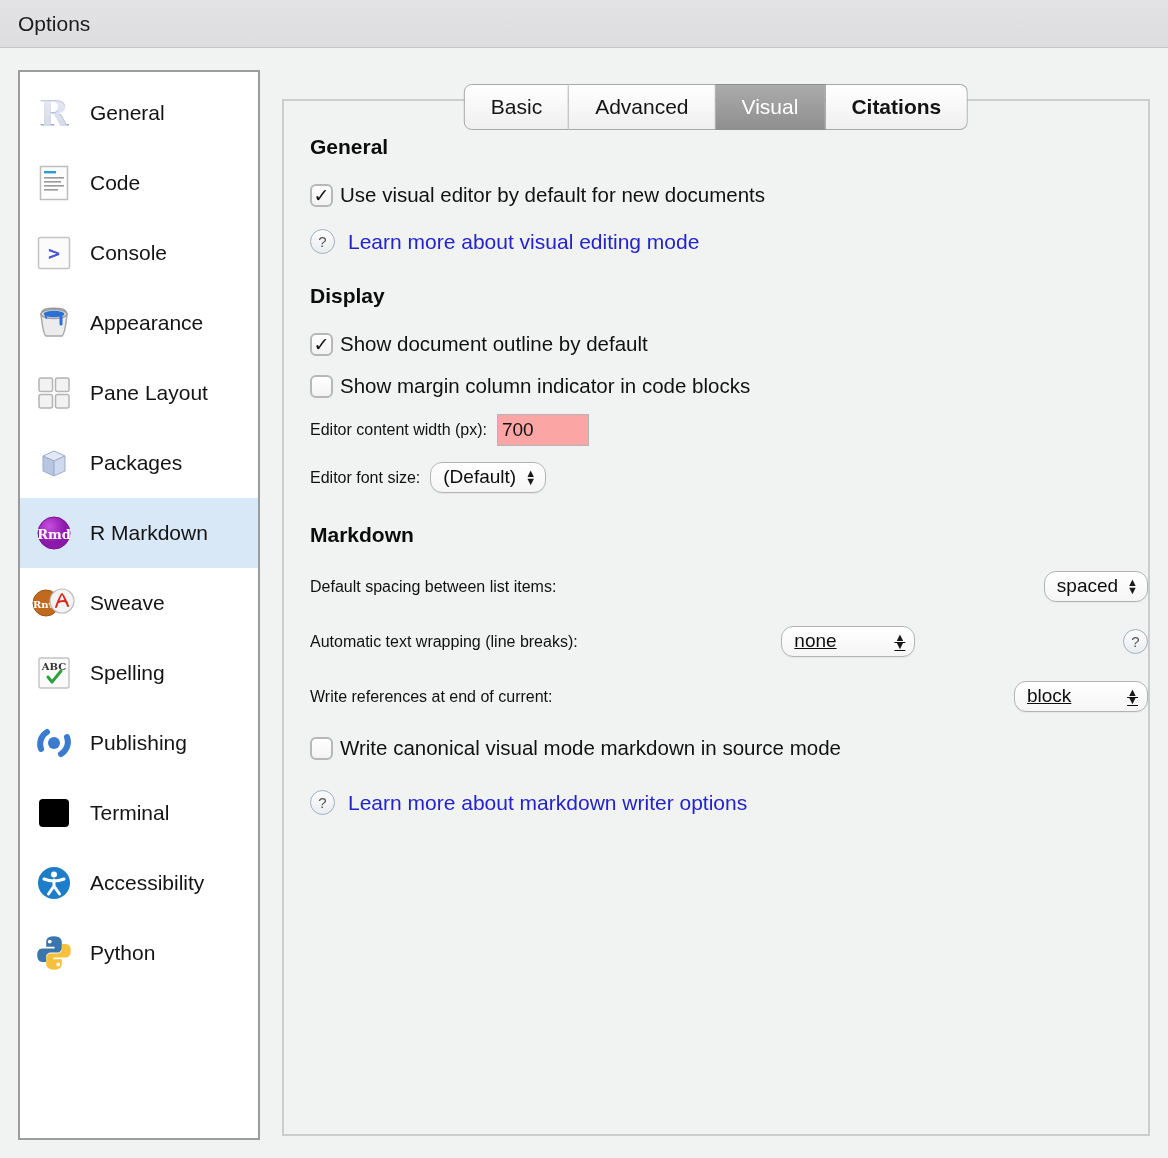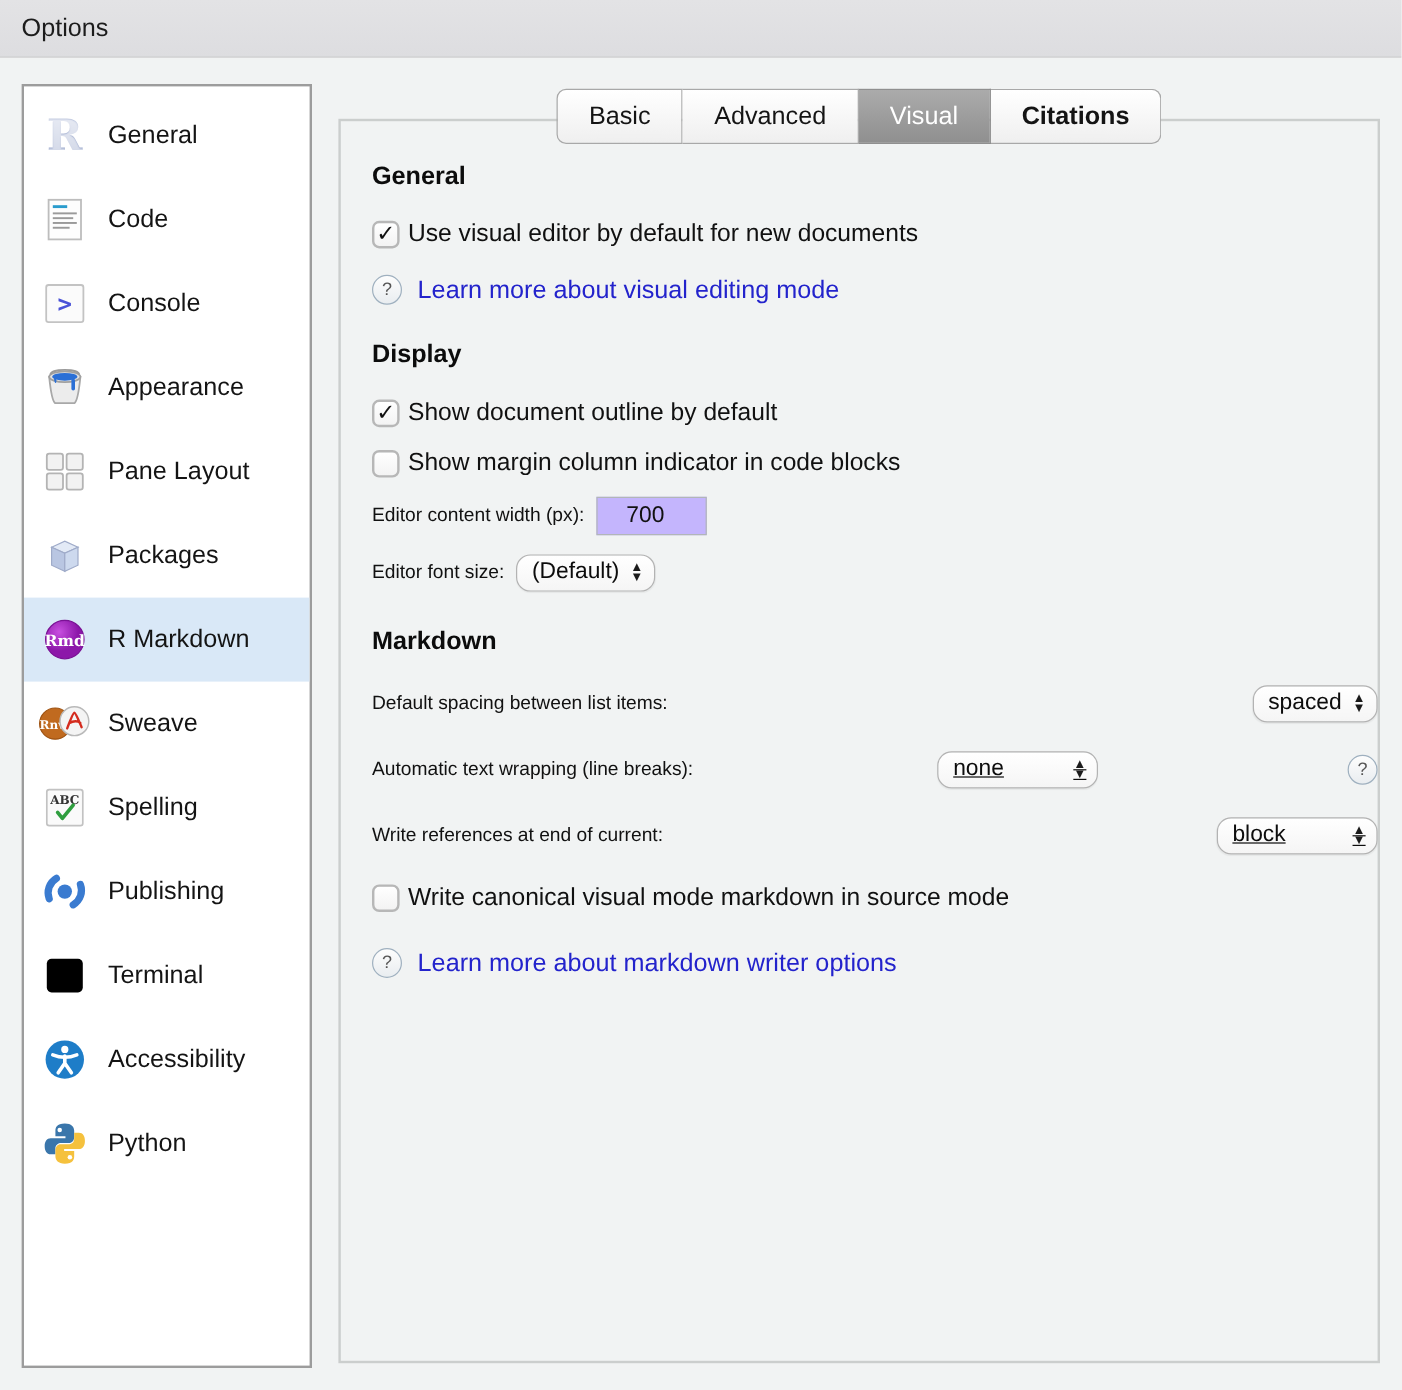--- a/index.html
+++ b/index.html
@@ -31,21 +31,21 @@
     background:linear-gradient(#c7cfe4,#8d9cc4); -webkit-background-clip:text; background-clip:text;
     color:transparent; text-shadow:0 1px 1px rgba(255,255,255,.6); line-height:1;
   }
   
   .panel {
     position:absolute; left:282px; top:99px; width:868px; height:1037px;
     background:#f1f3f3; border:2px solid #cbcecd;
   }
   
   .tabbar {
-    position:absolute; top:74px; left:716px; transform:translateX(-50%);
+    position:absolute; top:84px; left:716px; transform:translateX(-50%);
     display:flex; z-index:5;
   }
   .tab {
     height:46px; display:flex; align-items:center; justify-content:center;
     padding:0 26px; font-size:21px; color:#141414;
     background:linear-gradient(#ffffff,#efefef);
     border:1px solid #a8a8a8; border-left-width:0; cursor:pointer;
   }
   .tab:first-child { border-left-width:1px; border-radius:8px 0 0 8px; }
   .tab:last-child { border-radius:0 8px 8px 0;font-weight:bold; }
@@ -64,22 +64,22 @@
   .check-label { font-size:20.5px; cursor:pointer; }
   .help-circle {
     width:25px; min-width:25px; height:25px; border-radius:50%;
     border:1.5px solid #9fb0bf; background:linear-gradient(#fdfdfd,#e9edf0);
     display:flex; align-items:center; justify-content:center;
     font-size:15px; color:#555; margin-right:13px; cursor:pointer;
   }
   .link { color:#2323cc; font-size:21px; text-decoration:none; cursor:pointer; }
   .field-label { font-size:16px; margin-right:10px; }
   .text-input {
-    width:92px; height:32px; border:1px solid #b2b6b8; background:#c4b5fd;
-    font-family:inherit; font-size:19px; padding:2px 24px; color:#111;
+    width:92px; height:32px; border:1px solid #b2b6b8; background:#fca5a5;
+    font-family:inherit; font-size:19px; padding:2px 4px; color:#111;
   }
   .mac-select {
     display:inline-flex; align-items:center; gap:9px;
     border:1.5px solid #b3b3b3; border-radius:12px;
     background:linear-gradient(#ffffff,#f5f5f5);
     padding:3px 9px 4px 12px; font-size:19px; color:#0d0d0d; cursor:pointer;
     box-shadow:0 1px 1px rgba(0,0,0,.05);
   }
   .mac-select.wide { min-width:134px; justify-content:space-between;text-decoration:underline; }
   .updown { display:flex; flex-direction:column; align-items:center; line-height:0; }

